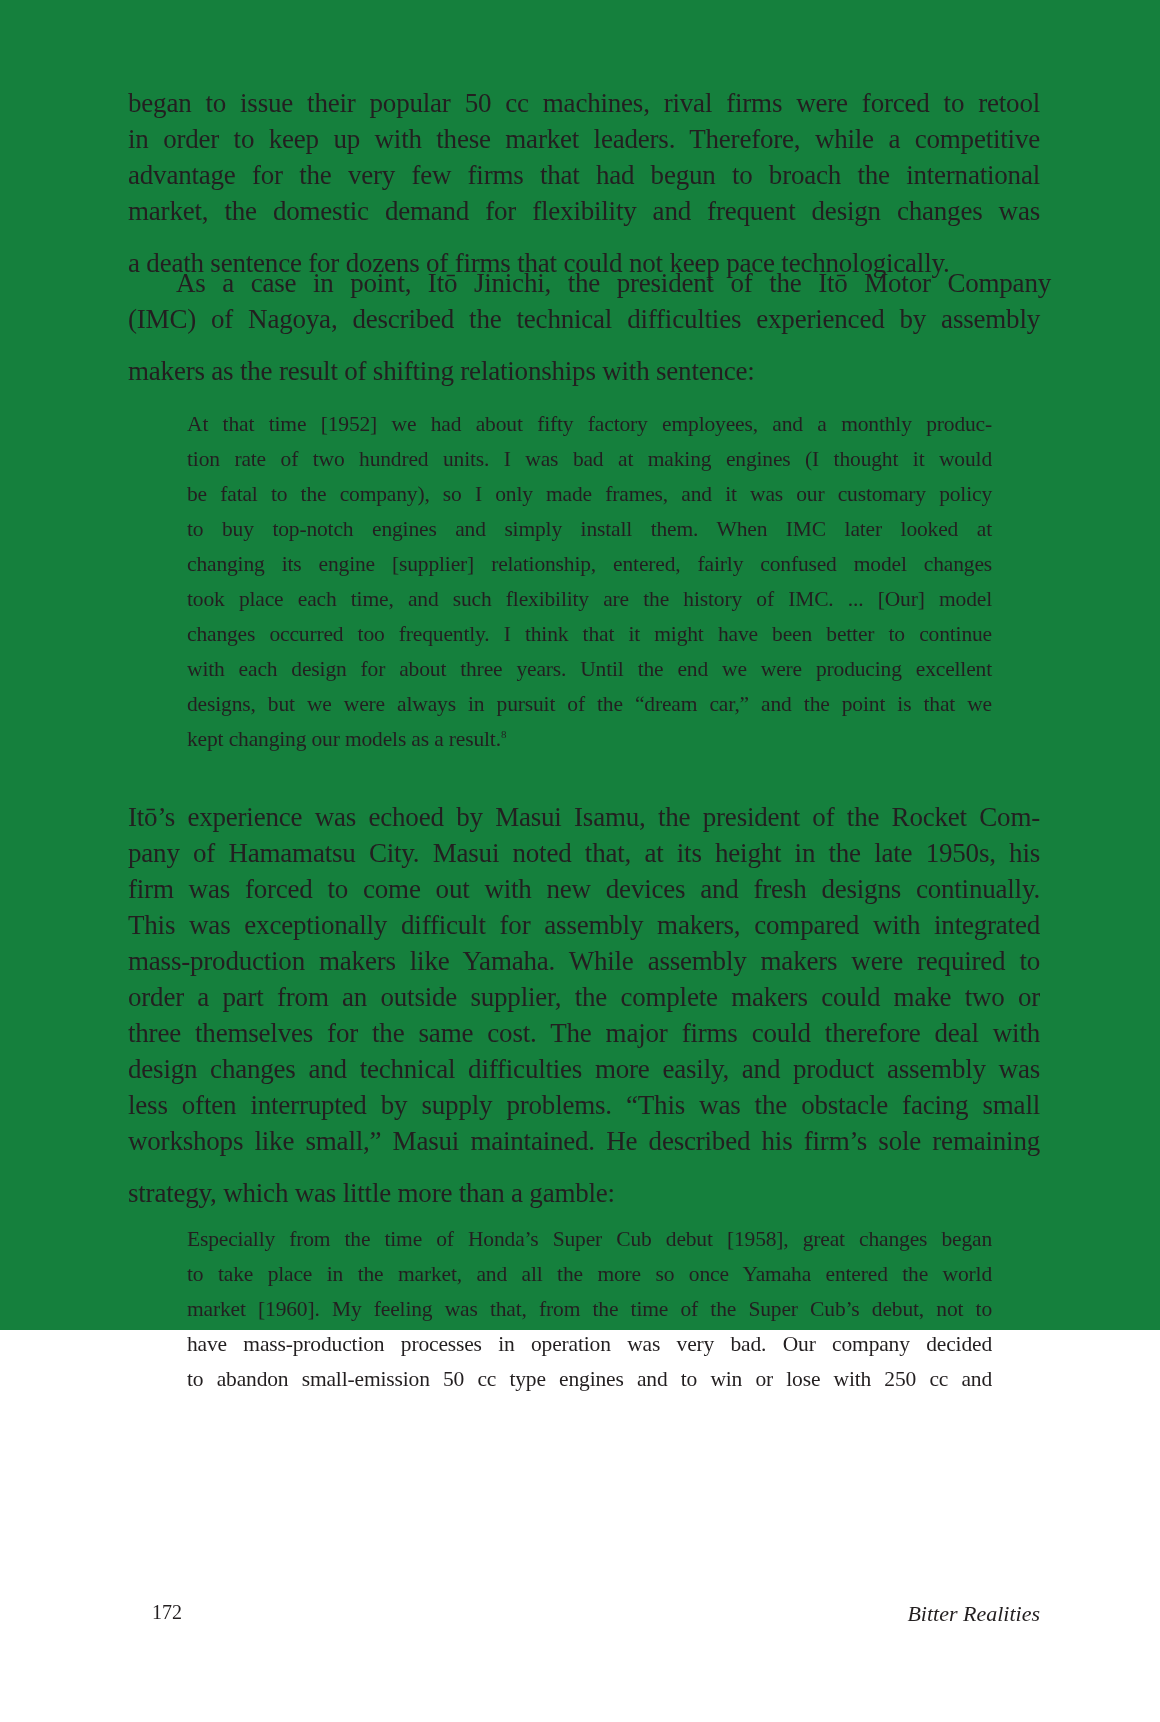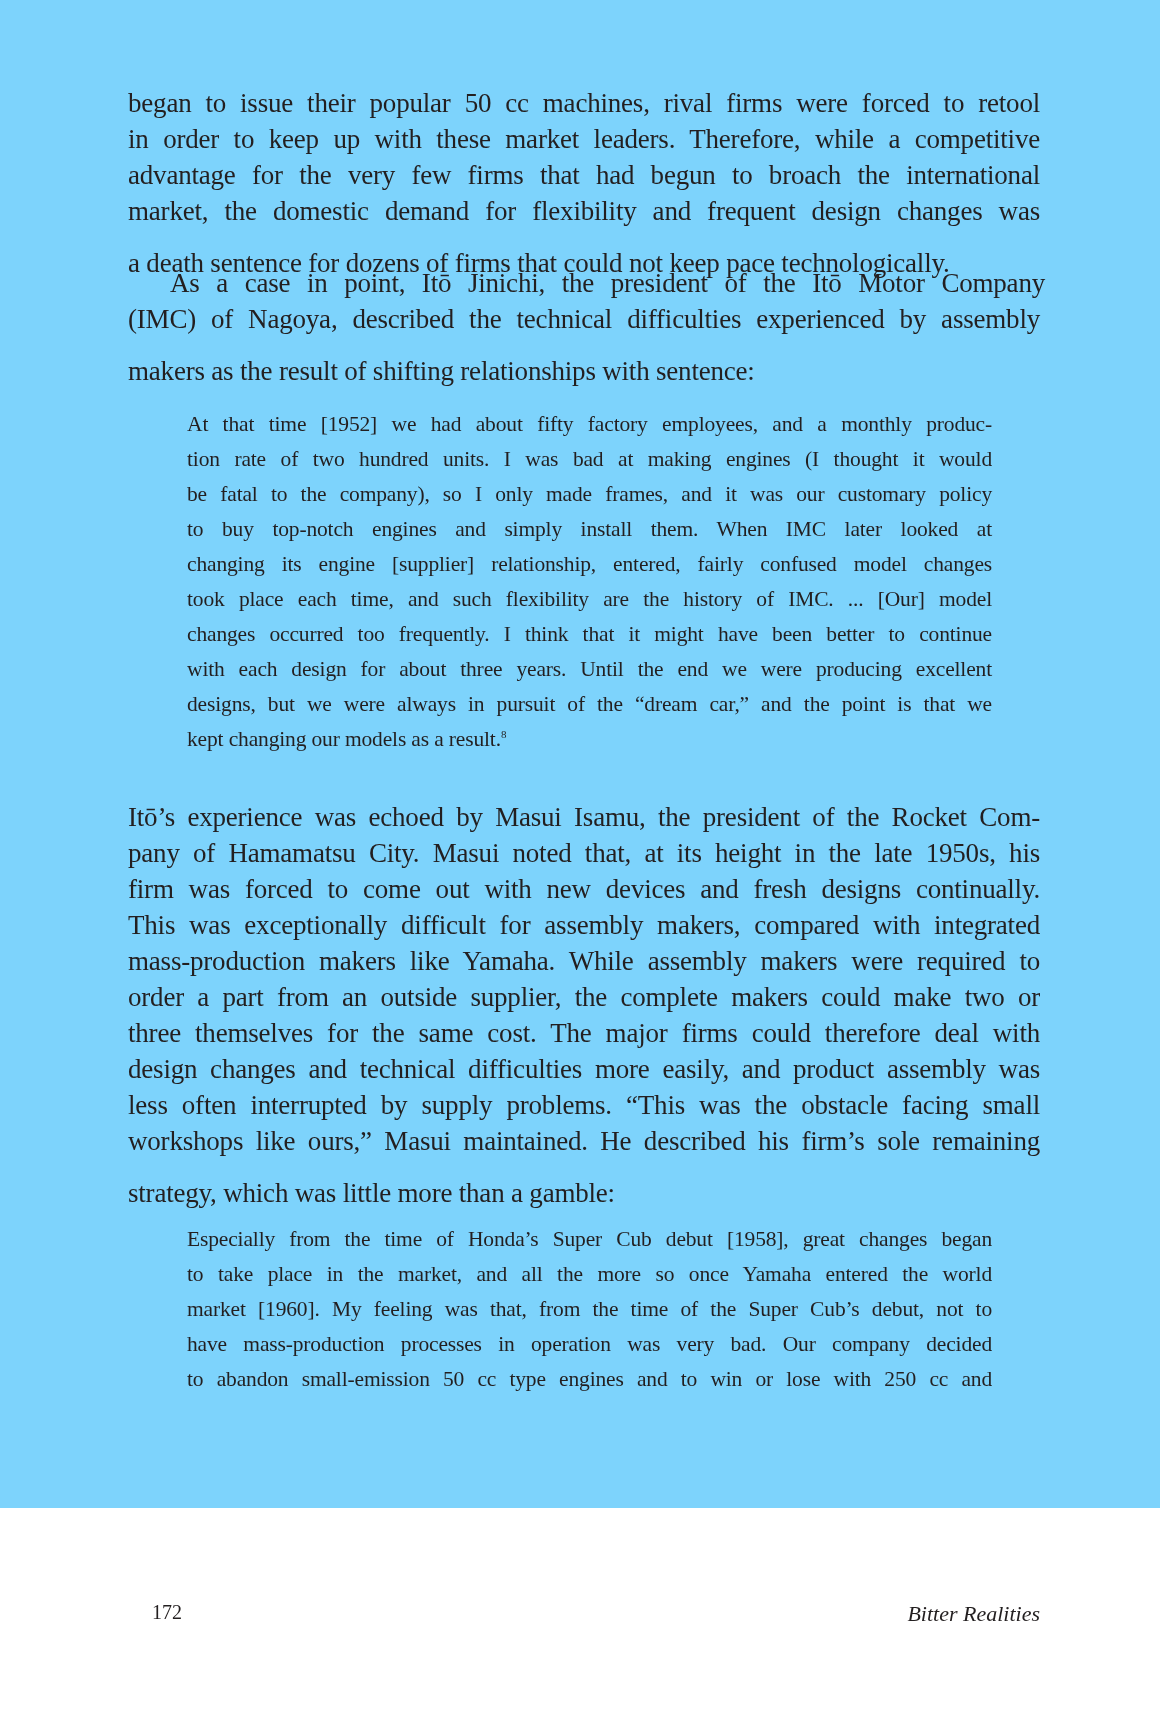--- a/index.html
+++ b/index.html
@@ -1,21 +1,21 @@
 <!DOCTYPE html>
 <html><head>
 <meta charset="utf-8">
 <style>
   html, body { margin: 0; padding: 0; background: #ffffff; }
   body { width: 1160px; height: 1722px; position: relative; overflow: hidden; }
-  .page { position: absolute; left: 0; top: 0; width: 1160px; height: 1508px; background: #7dd3fc; color: #231f20; text-decoration: underline; }
+  .page { position: absolute; left: 0; top: 0; width: 1160px; height: 1330px; background: #15803d; color: #231f20; text-decoration: underline; }
   .line { position: absolute; white-space: nowrap; font-family: "Liberation Serif", "DejaVu Serif", serif; }
   .body-line { left: 128px; width: 912px; font-size: 27px; letter-spacing: -0.2px; text-align: justify; text-align-last: justify; }
   .body-line.last { text-align-last: left; margin-top: 16px; }
-  .body-line.indent { left: 170px; width: 875px; }
+  .body-line.indent { left: 176px; width: 875px; }
   .quote-line { left: 187px; width: 805px; font-size: 21.5px; letter-spacing: -0.15px; text-align: justify; text-align-last: justify; }
   .quote-line.last { text-align-last: left; }
   .footer-num { left: 152px; top: 1601px; font-size: 20px; }
   .footer-title { right: 120px; top: 1601px; font-size: 22px; font-style: italic; }
   sup { font-size: 11px; vertical-align: super; line-height: 0; }
 </style>
 </head>
 <body>
 
 <div class="page">
@@ -50,21 +50,21 @@
   <div>
     <div class="line body-line" style="top:802px">Itō’s experience was echoed by Masui Isamu, the president of the Rocket Com-</div>
     <div class="line body-line" style="top:838px">pany of Hamamatsu City. Masui noted that, at its height in the late 1950s, his</div>
     <div class="line body-line" style="top:874px">firm was forced to come out with new devices and fresh designs continually.</div>
     <div class="line body-line" style="top:910px">This was exceptionally difficult for assembly makers, compared with integrated</div>
     <div class="line body-line" style="top:946px">mass-production makers like Yamaha. While assembly makers were required to</div>
     <div class="line body-line" style="top:982px">order a part from an outside supplier, the complete makers could make two or</div>
     <div class="line body-line" style="top:1018px">three themselves for the same cost. The major firms could therefore deal with</div>
     <div class="line body-line" style="top:1054px">design changes and technical difficulties more easily, and product assembly was</div>
     <div class="line body-line" style="top:1090px">less often interrupted by supply problems. “This was the obstacle facing small</div>
-    <div class="line body-line" style="top:1126px">workshops like ours,” Masui maintained. He described his firm’s sole remaining</div>
+    <div class="line body-line" style="top:1126px">workshops like small,” Masui maintained. He described his firm’s sole remaining</div>
     <div class="line body-line last" style="top:1162px">strategy, which was little more than a gamble:</div>
   </div>
 
   <div>
     <div class="line quote-line" style="top:1227px">Especially from the time of Honda’s Super Cub debut [1958], great changes began</div>
     <div class="line quote-line" style="top:1262px">to take place in the market, and all the more so once Yamaha entered the world</div>
     <div class="line quote-line" style="top:1297px">market [1960]. My feeling was that, from the time of the Super Cub’s debut, not to</div>
     <div class="line quote-line" style="top:1332px">have mass-production processes in operation was very bad. Our company decided</div>
     <div class="line quote-line" style="top:1367px">to abandon small-emission 50 cc type engines and to win or lose with 250 cc and</div>
   </div>

